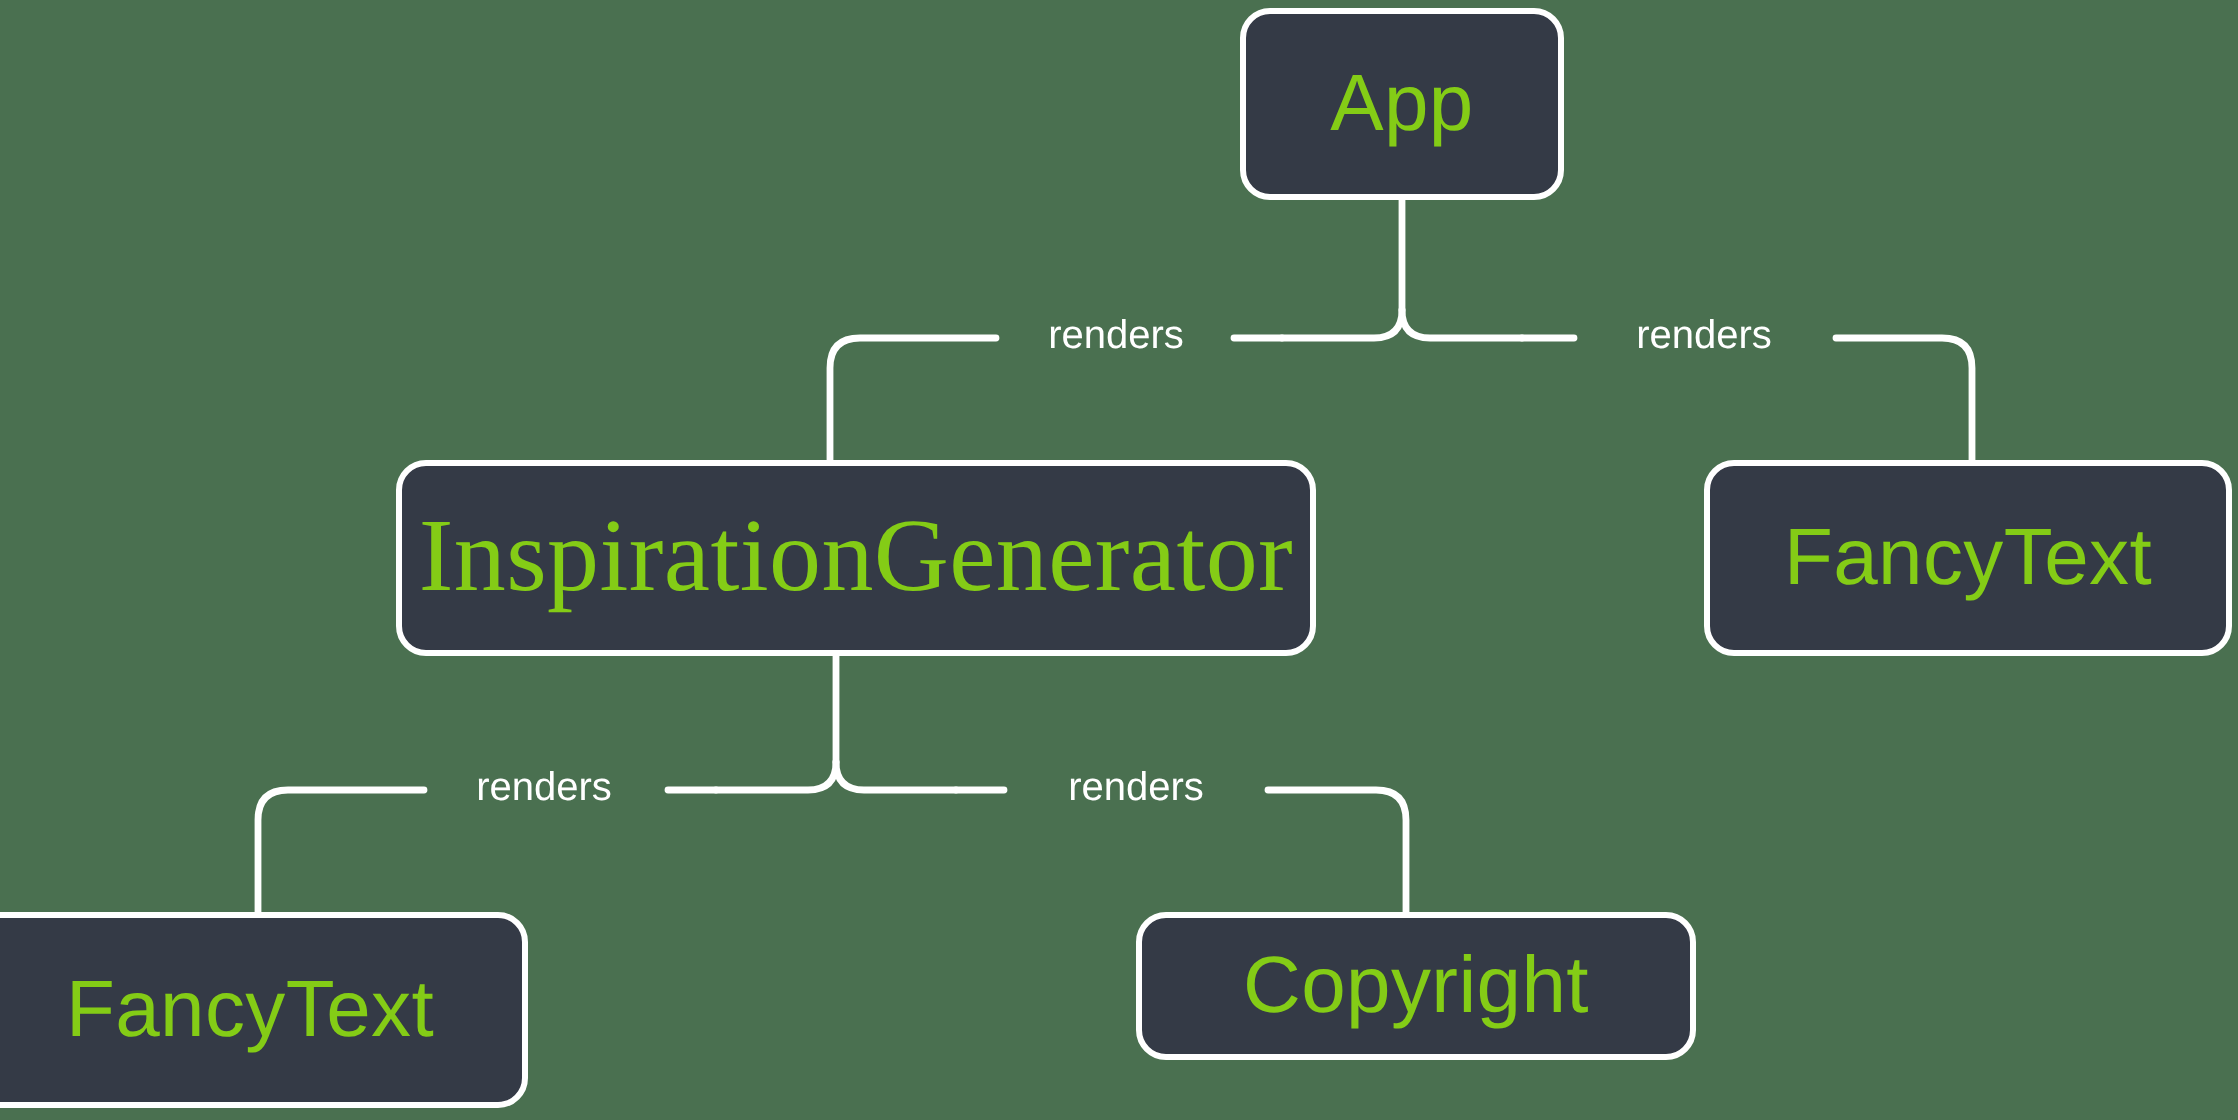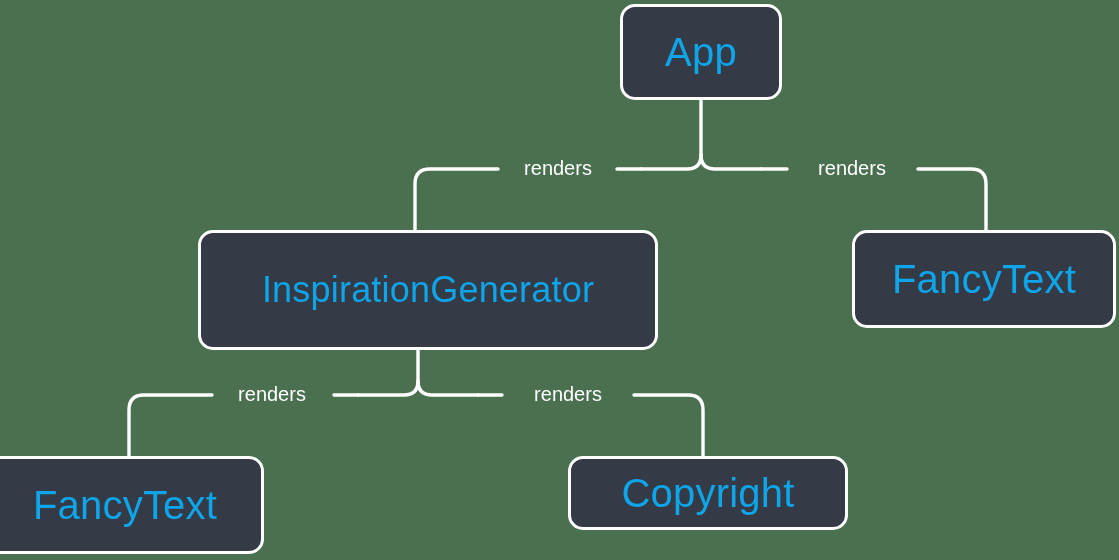--- a/index.html
+++ b/index.html
@@ -29,21 +29,21 @@
   }
   .node {
     position: absolute;
     box-sizing: border-box;
     background: #343a46;
     border: 3px solid #ffffff;
     border-radius: 15px;
     display: flex;
     align-items: center;
     justify-content: center;
-    color: #0ea5e9;
+    color: #84cc16;
     font-weight: 400;
     letter-spacing: 0.2px;
     white-space: nowrap;
     z-index: 2;
   }
   .node-label {
     display: block;
     line-height: 1;
   }
   .edge-label {
@@ -84,21 +84,21 @@
 
   <div class="edge-label" style="left:558px; top:168px;">renders</div>
   <div class="edge-label" style="left:852px; top:168px;">renders</div>
   <div class="edge-label" style="left:272px; top:394px;">renders</div>
   <div class="edge-label" style="left:568px; top:394px;">renders</div>
 
   <div class="node" style="left:620px; top:4px; width:162px; height:96px; font-size:40px;">
     <span class="node-label">App</span>
   </div>
 
-  <div class="node" style="left:198px; top:230px; width:460px; height:120px; font-size:36px;">
+  <div class="node" style="left:198px; top:230px; width:460px; height:98px; font-size:52px;font-family:Liberation Serif, serif;">
     <span class="node-label">InspirationGenerator</span>
   </div>
 
   <div class="node" style="left:852px; top:230px; width:264px; height:98px; font-size:40px;">
     <span class="node-label">FancyText</span>
   </div>
 
   <div class="node" style="left:-14px; top:456px; width:278px; height:98px; font-size:40px;">
     <span class="node-label">FancyText</span>
   </div>

